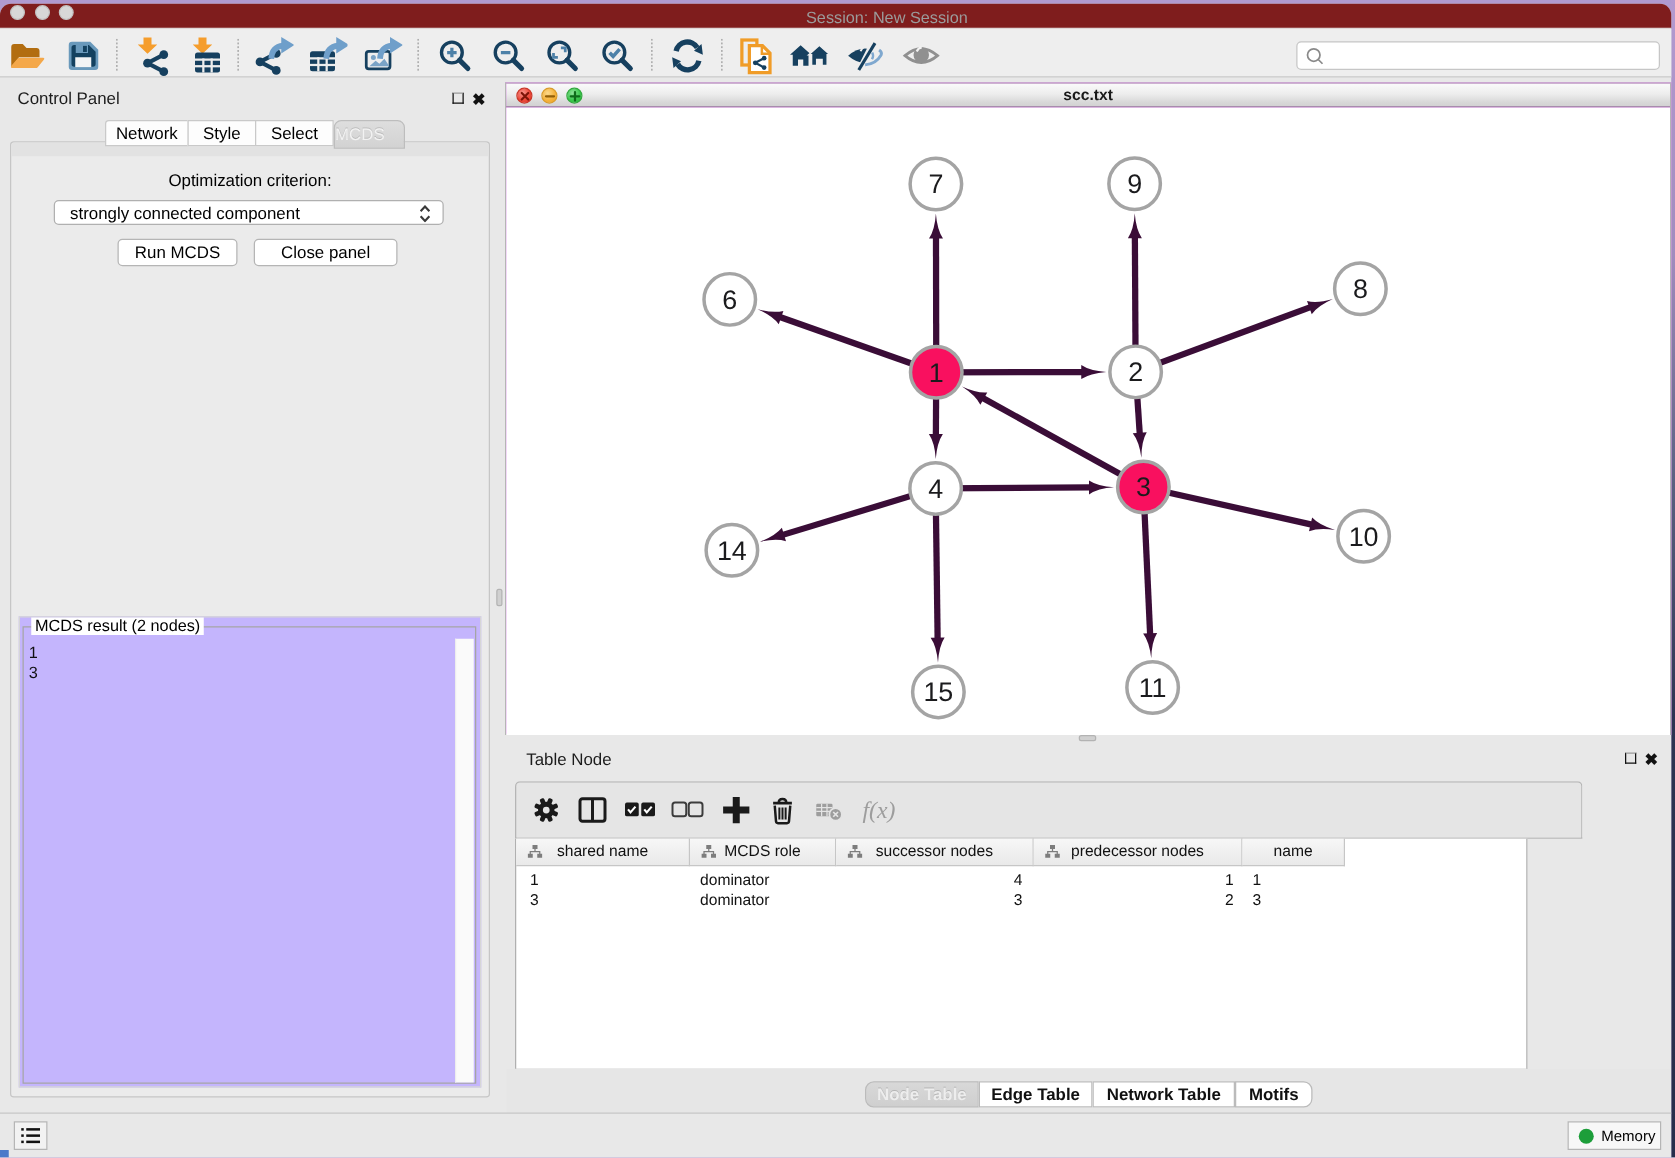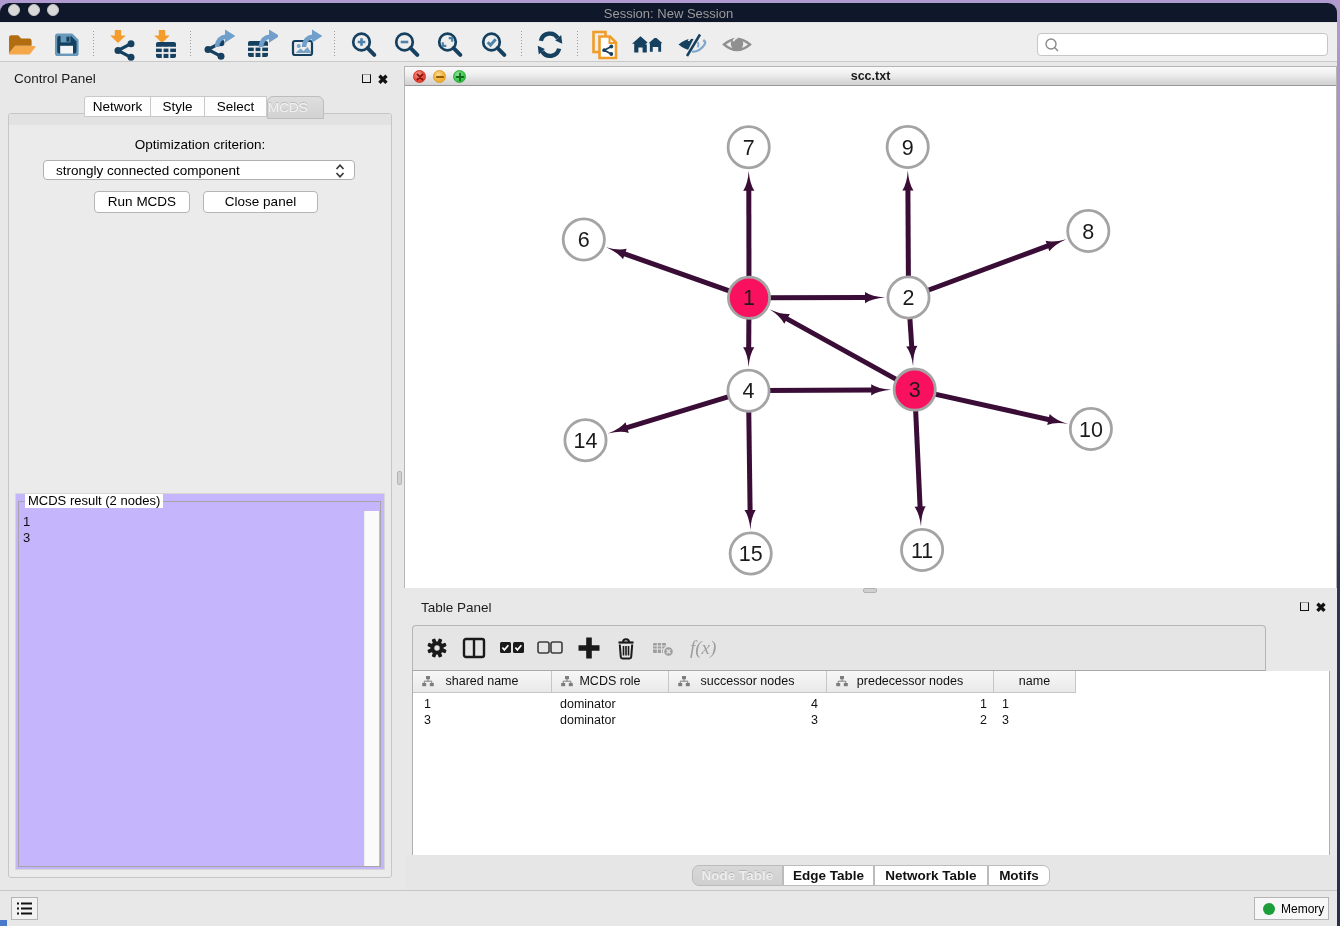--- a/index.html
+++ b/index.html
@@ -3,21 +3,21 @@
 <meta charset="utf-8">
 <style>
   * { margin:0; padding:0; box-sizing:border-box; }
   html,body { width:1340px; height:926px; overflow:hidden; }
   body { font-family:"Liberation Sans", sans-serif; background:#b09ad0; position:relative; }
   #win { position:absolute; left:0; top:3px; right:3px; bottom:0;
          background:#e8e8e8; border-radius:9px 9px 0 0; }
   #rightstrip { position:absolute; right:0; top:0; width:3px; height:926px;
     background:linear-gradient(#b49ad0 0%, #a18cbe 22%, #5a6080 42%, #2e3452 62%, #272d4b 100%); }
   #titlebar { position:absolute; left:0; top:0; right:0; height:20px;
-      background:#0f172a; border-radius:9px 9px 0 0; border-bottom:1px solid #e3e3e3;}
+      background:#7f1d1d; border-radius:9px 9px 0 0; border-bottom:1px solid #e3e3e3;padding-left:41px;}
   .tl { position:absolute; width:12px; height:12px; border-radius:50%;
         background:#d8d8d8; border:1px solid #c3c3c3; top:1px; }
   #wtitle { position:absolute; top:2.5px; width:100%; text-align:center;
      font-size:13px; color:#9b9b9b; }
   #toolbar { position:absolute; left:0; top:20px; right:0; height:39px; background:#eeeeee;
      border-bottom:1px solid #c9c9c9; }
   .tsep { position:absolute; top:8px; height:26px; width:1px;
      background-image:linear-gradient(#9a9a9a 50%, transparent 50%);
      background-size:1px 3px; }
   .ticon { position:absolute; top:6px; width:32px; height:32px; }
@@ -55,21 +55,21 @@
   #net-win { position:absolute; left:404px; top:66px; width:933px; height:522px;
      border:1px solid #b5b5b5; background:#d946ef; }
   #net-title { position:absolute; left:0; top:0; right:0; height:19px;
      background:linear-gradient(#fafafa 0%,#ededed 45%,#d9d9d9 80%,#d2d2d2 100%); border-bottom:1px solid #989898; }
   #net-title span { display:block; text-align:center; font-size:12.5px; font-weight:bold; color:#1a1a1a; line-height:19px; }
   .tl2 { position:absolute; width:13px; height:13px; border-radius:50%; top:3px; }
   
   #tp-title { position:absolute; left:421px; top:600px; font-size:13.5px; color:#1c1c1c; }
   #tp-toolbar { position:absolute; left:412px; top:625px; width:854px; height:46px;
      background:#e5e5e5; border:1px solid #b5b5b5; border-bottom:1px solid #a8a8a8; border-radius:4px 4px 0 0; }
-  #tp-table { position:absolute; left:412px; top:671px; width:918px; height:185px;
+  #tp-table { position:absolute; left:412px; top:671px; width:810px; height:185px;
      background:#fff; border:1px solid #b0b0b0; border-top:none; }
   .th { position:absolute; top:0; height:22px; background:linear-gradient(#f7f7f7,#e9e9e9);
      border-right:1px solid #c6c6c6; border-bottom:1px solid #c6c6c6; font-size:12.5px; color:#111; }
   .th span { display:block; text-align:center; line-height:21px; }
   .td { position:absolute; font-size:12.5px; color:#111; height:16px; line-height:16px; }
   
   .btab { position:absolute; top:865px; height:21px; background:#fff; border:1px solid #bbb;
      font-size:13.5px; font-weight:bold; color:#111; text-align:center; line-height:19px; }
   #statusline { position:absolute; left:0; top:890px; width:1337px; border-top:1px solid #c6c6c6; }
   #status-btn { position:absolute; left:11px; top:897px; width:27px; height:23px; background:#f2f2f2;
@@ -317,21 +317,21 @@
         <text x="517.1" y="471.5" text-anchor="middle" font-family="Liberation Sans, sans-serif" font-size="21.5" fill="#1b1b1d">11</text>
         <circle cx="180.5" cy="354.2" r="20.6" fill="#ffffff" stroke="#a4a4a4" stroke-width="2.8"></circle>
         <text x="180.5" y="361.7" text-anchor="middle" font-family="Liberation Sans, sans-serif" font-size="21.5" fill="#1b1b1d">14</text>
         <circle cx="345.7" cy="467.5" r="20.6" fill="#ffffff" stroke="#a4a4a4" stroke-width="2.8"></circle>
         <text x="345.7" y="475.0" text-anchor="middle" font-family="Liberation Sans, sans-serif" font-size="21.5" fill="#1b1b1d">15</text>
       </svg>
   </div>
 </div>
 <div style="position:absolute; left:397px; top:471px; width:5px; height:14px; background:#d0d0d0; border:1px solid #b3b3b3; border-radius:2px;"></div>
 <div style="position:absolute; left:863px; top:588px; width:14px; height:5px; background:#d0d0d0; border:1px solid #b3b3b3; border-radius:2px;"></div>
-<div id="tp-title">Table Panel</div>
+<div id="tp-title">Table Node</div>
 <div class="float-ico" style="left:1299.5px; top:602px;"></div>
 <div class="close-ico" style="left:1315.5px; top:602px;">✖</div>
 <div id="tp-toolbar">
     <svg style="position:absolute; left:10px; top:8px;" width="28" height="28" viewBox="0 0 28 28">
       <g transform="rotate(22.5 14 14)">
         <rect x="12.1" y="4.2" width="3.8" height="5" rx="1.2" fill="#1a1a1a"></rect>
       </g>
       <g transform="rotate(67.5 14 14)">
         <rect x="12.1" y="4.2" width="3.8" height="5" rx="1.2" fill="#1a1a1a"></rect>
       </g>

